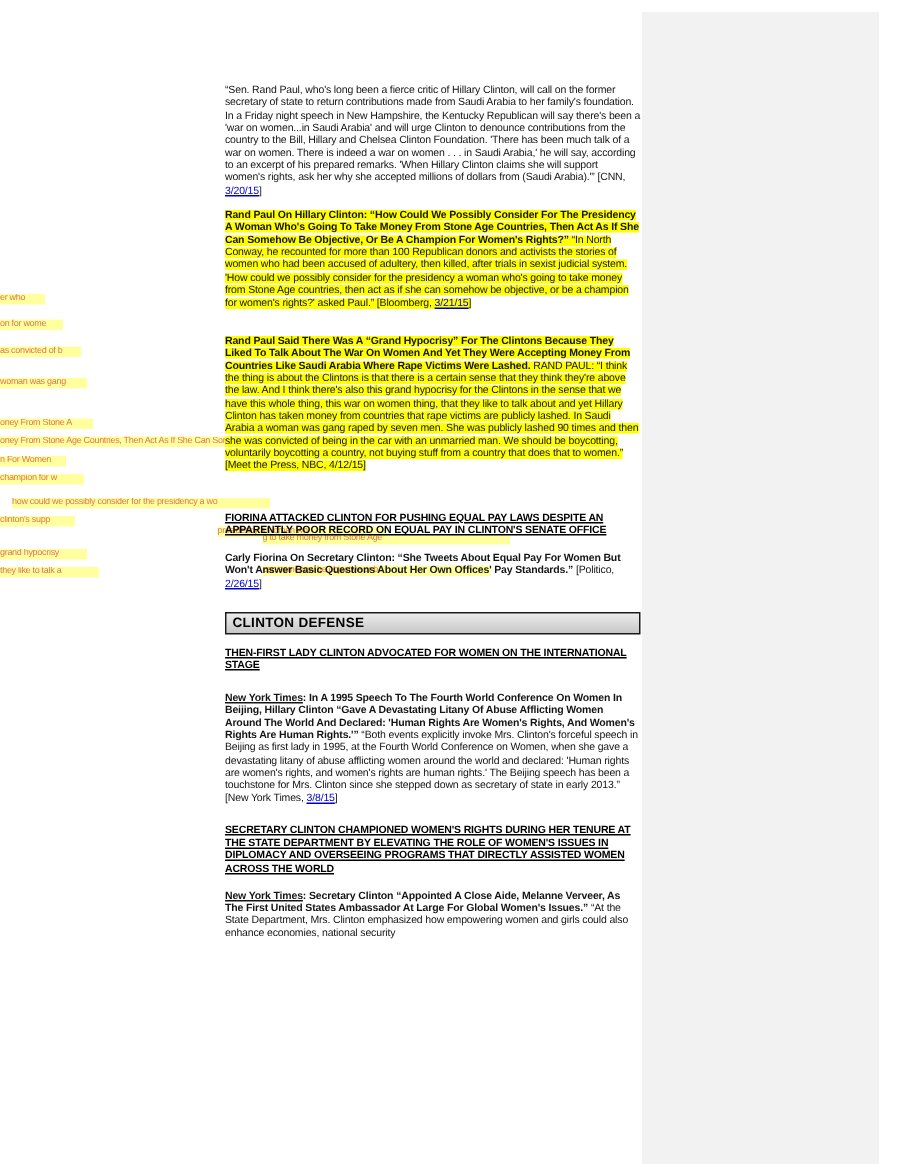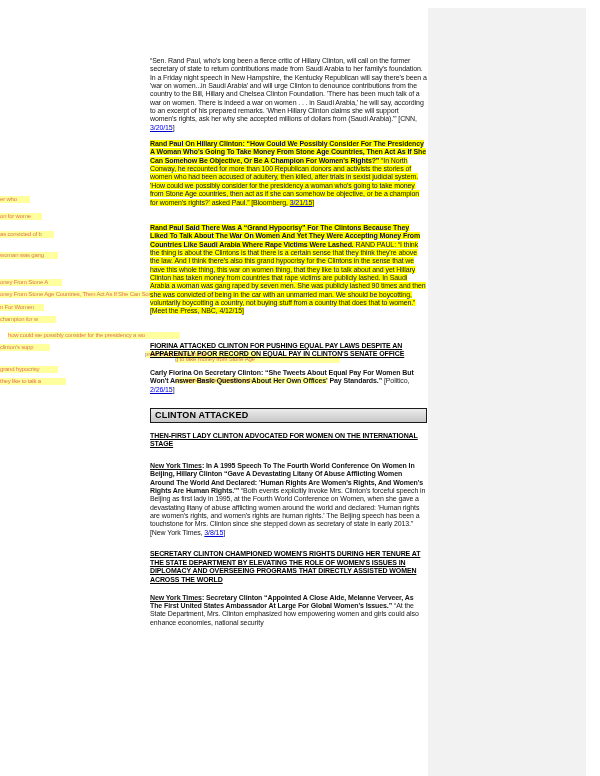--- a/index.html
+++ b/index.html
@@ -62,21 +62,21 @@
     <p class="para"><span>“Sen. Rand Paul, who's long been a fierce critic of Hillary Clinton, will call on the former secretary of state to return contributions made from Saudi Arabia to her family's foundation. In a Friday night speech in New Hampshire, the Kentucky Republican will say there's been a 'war on women...in Saudi Arabia' and will urge Clinton to denounce contributions from the country to the Bill, Hillary and Chelsea Clinton Foundation. 'There has been much talk of a war on women. There is indeed a war on women . . . in Saudi Arabia,' he will say, according to an excerpt of his prepared remarks. 'When Hillary Clinton claims she will support women's rights, ask her why she accepted millions of dollars from (Saudi Arabia).'” [CNN, </span><a href="#" class="doclink" style="color: rgb(0, 0, 204);">3/20/15</a><span>]</span></p>
 
     <p class="para gap8"><span class="hl" style="background: rgb(255, 255, 0);"><b>Rand Paul On Hillary Clinton: “How Could We Possibly Consider For The Presidency A Woman Who's Going To Take Money From Stone Age Countries, Then Act As If She Can Somehow Be Objective, Or Be A Champion For Women's Rights?”</b><span> “In North Conway, he recounted for more than 100 Republican donors and activists the stories of women who had been accused of adultery, then killed, after trials in sexist judicial system. 'How could we possibly consider for the presidency a woman who's going to take money from Stone Age countries, then act as if she can somehow be objective, or be a champion for women's rights?' asked Paul.” [Bloomberg, </span><a href="#" class="doclink" style="color: rgb(0, 0, 204);">3/21/15</a><span>]</span></span></p>
 
     <p class="para gap17"><span class="hl" style="background: rgb(255, 255, 0);"><b>Rand Paul Said There Was A “Grand Hypocrisy” For The Clintons Because They Liked To Talk About The War On Women And Yet They Were Accepting Money From Countries Like Saudi Arabia Where Rape Victims Were Lashed.</b><span> RAND PAUL: “I think the thing is about the Clintons is that there is a certain sense that they think they're above the law. And I think there's also this grand hypocrisy for the Clintons in the sense that we have this whole thing, this war on women thing, that they like to talk about and yet Hillary Clinton has taken money from countries that rape victims are publicly lashed. In Saudi Arabia a woman was gang raped by seven men. She was publicly lashed 90 times and then she was convicted of being in the car with an unmarried man. We should be boycotting, voluntarily boycotting a country, not buying stuff from a country that does that to women.” [Meet the Press, NBC, 4/12/15]</span></span></p>
 
     <h3 class="heading gap26">FIORINA ATTACKED CLINTON FOR PUSHING EQUAL PAY LAWS DESPITE AN APPARENTLY POOR RECORD ON EQUAL PAY IN CLINTON'S SENATE OFFICE</h3>
 
     <p class="para gap10"><b>Carly Fiorina On Secretary Clinton: “She Tweets About Equal Pay For Women But Won't Answer Basic Questions About Her Own Offices' Pay Standards.”</b><span> [Politico, </span><a href="#" class="doclink" style="color: rgb(0, 0, 204);">2/26/15</a><span>]</span></p>
 
-    <div class="defense-box">CLINTON ATTACKED</div>
+    <div class="defense-box">CLINTON DEFENSE</div>
 
     <h3 class="heading gap9">THEN-FIRST LADY CLINTON ADVOCATED FOR WOMEN ON THE INTERNATIONAL STAGE</h3>
 
     <p class="para gap13"><b><span class="u">New York Times</span><span>: In A 1995 Speech To The Fourth World Conference On Women In Beijing, Hillary Clinton “Gave A Devastating Litany Of Abuse Afflicting Women Around The World And Declared: 'Human Rights Are Women's Rights, And Women's Rights Are Human Rights.'”</span></b><span> “Both events explicitly invoke Mrs. Clinton's forceful speech in Beijing as first lady in 1995, at the Fourth World Conference on Women, when she gave a devastating litany of abuse afflicting women around the world and declared: 'Human rights are women's rights, and women's rights are human rights.' The Beijing speech has been a touchstone for Mrs. Clinton since she stepped down as secretary of state in early 2013.” [New York Times, </span><a href="#" class="doclink" style="color: rgb(0, 0, 204);">3/8/15</a><span>]</span></p>
 
     <h3 class="heading gap13">SECRETARY CLINTON CHAMPIONED WOMEN'S RIGHTS DURING HER TENURE AT THE STATE DEPARTMENT BY ELEVATING THE ROLE OF WOMEN'S ISSUES IN DIPLOMACY AND OVERSEEING PROGRAMS THAT DIRECTLY ASSISTED WOMEN ACROSS THE WORLD</h3>
 
     <p class="para gap9"><b><span class="u">New York Times</span><span>: Secretary Clinton “Appointed A Close Aide, Melanne Verveer, As The First United States Ambassador At Large For Global Women's Issues.”</span></b><span> “At the State Department, Mrs. Clinton emphasized how empowering women and girls could also enhance economies, national security</span></p>
 
   </div>

